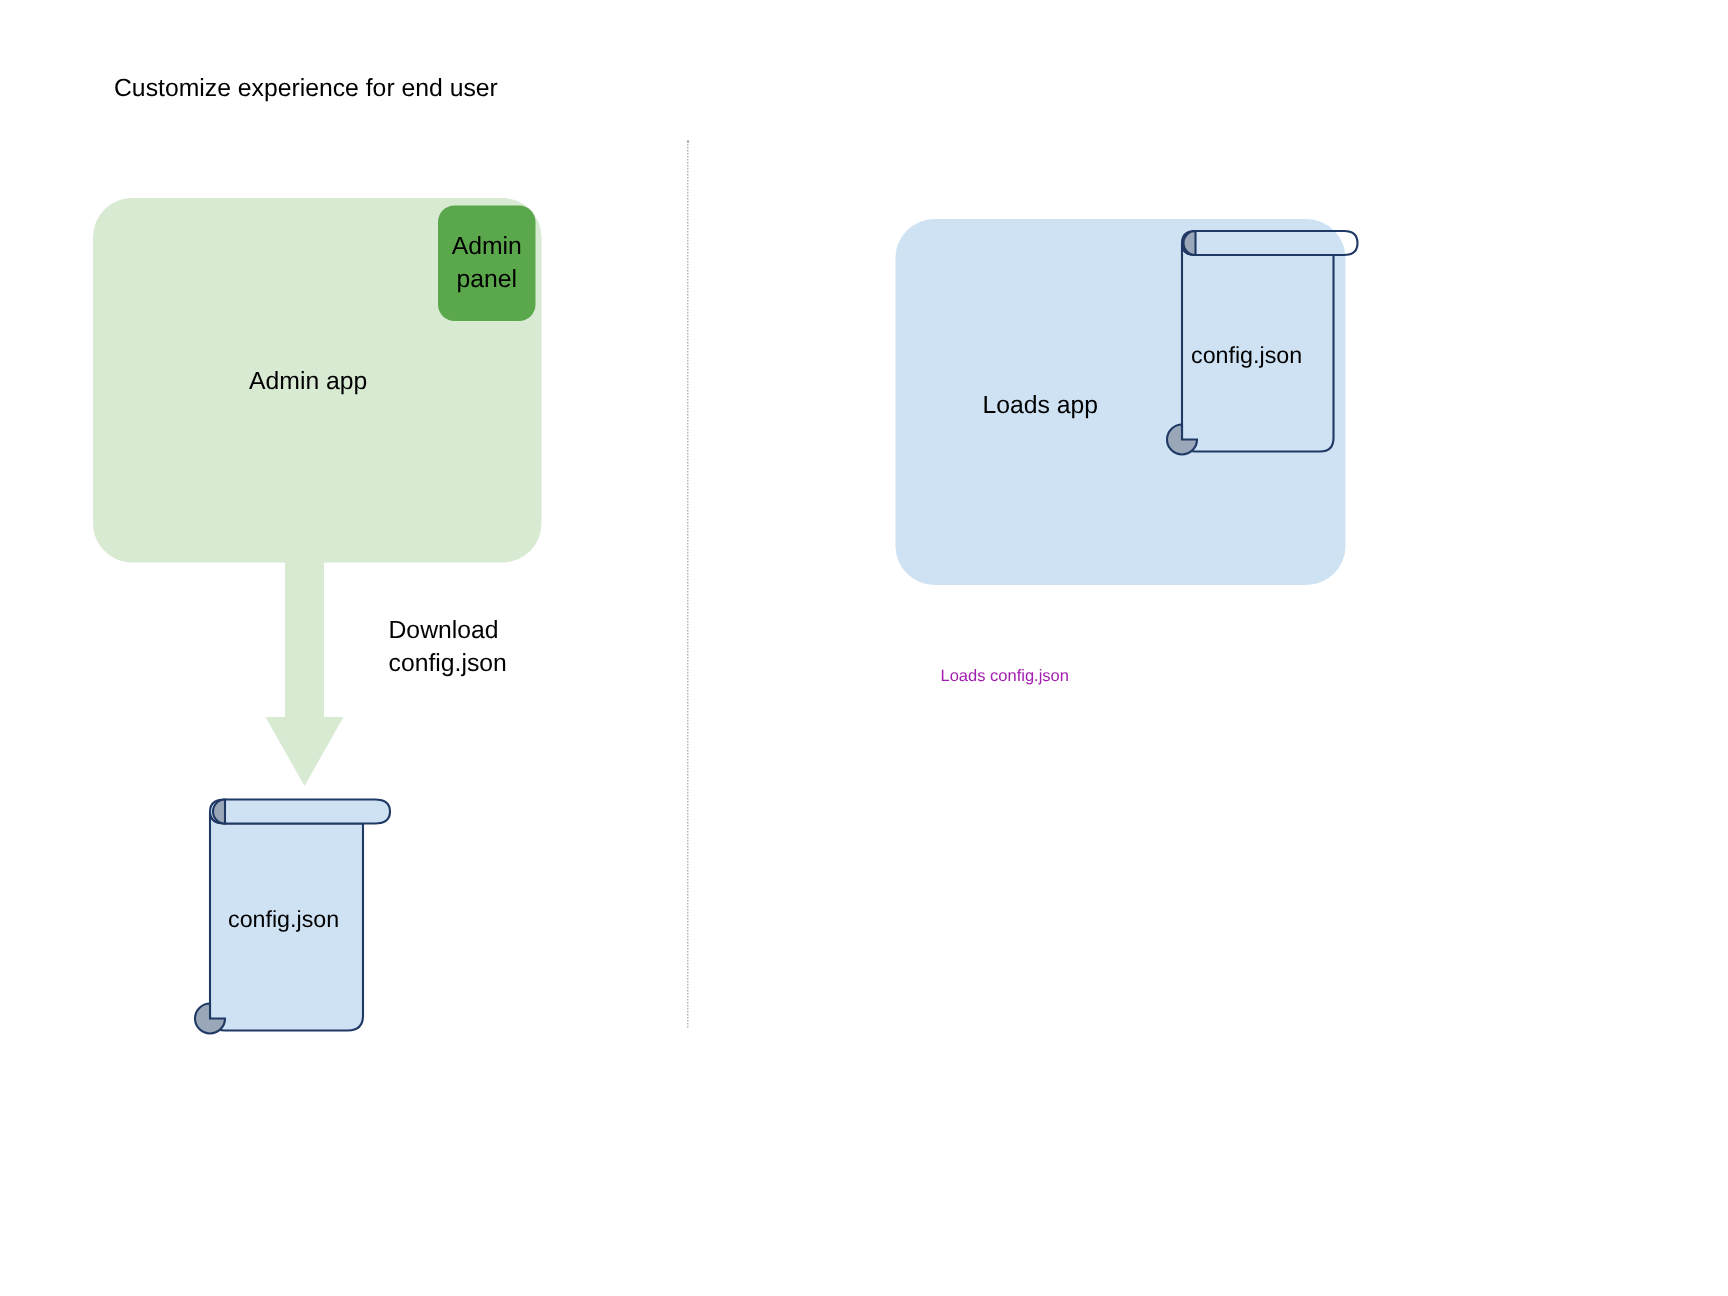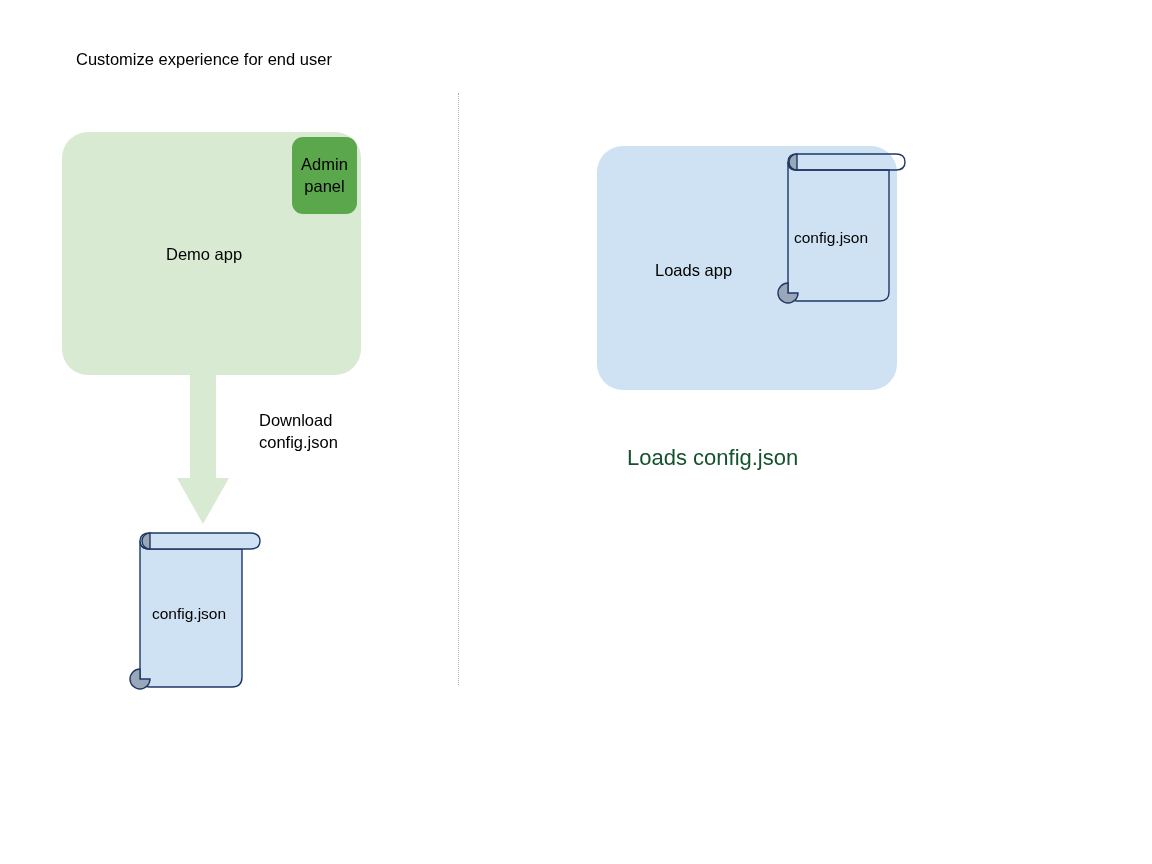--- a/index.html
+++ b/index.html
@@ -122,39 +122,39 @@
     color: #000000;
   }
   #doc-left-label  { left: 152px; top: 605px; }
   #doc-right-label { left: 794px; top: 229px; }
 
   
   #loads-caption {
     position: absolute;
     left: 627px;
     top: 445px;
-    font-size: 22px;
+    font-size: 11px;
     line-height: 1.2;
     white-space: nowrap;
-    color: #14532d;
+    color: #a21caf;
   }
 </style>
 </head>
 <body>
 
 <div class="canvas">
 
   <div class="col-heading" id="heading-left">Customize experience for end user</div>
 
 
   <div class="divider"></div>
 
   <div class="app-box" id="admin-app"></div>
 
-  <div class="app-label" id="admin-app-label">Demo app</div>
+  <div class="app-label" id="admin-app-label">Admin app</div>
 
   <div id="admin-panel">
     <span>Admin panel</span>
   </div>
 
   <svg id="download-arrow" viewBox="0 0 54 155">
     <polygon points="14,0 40,0 40,108 53,108 27,154 1,108 14,108" fill="#d9ead3"></polygon>
   </svg>
 
   <div class="arrow-label">Download

